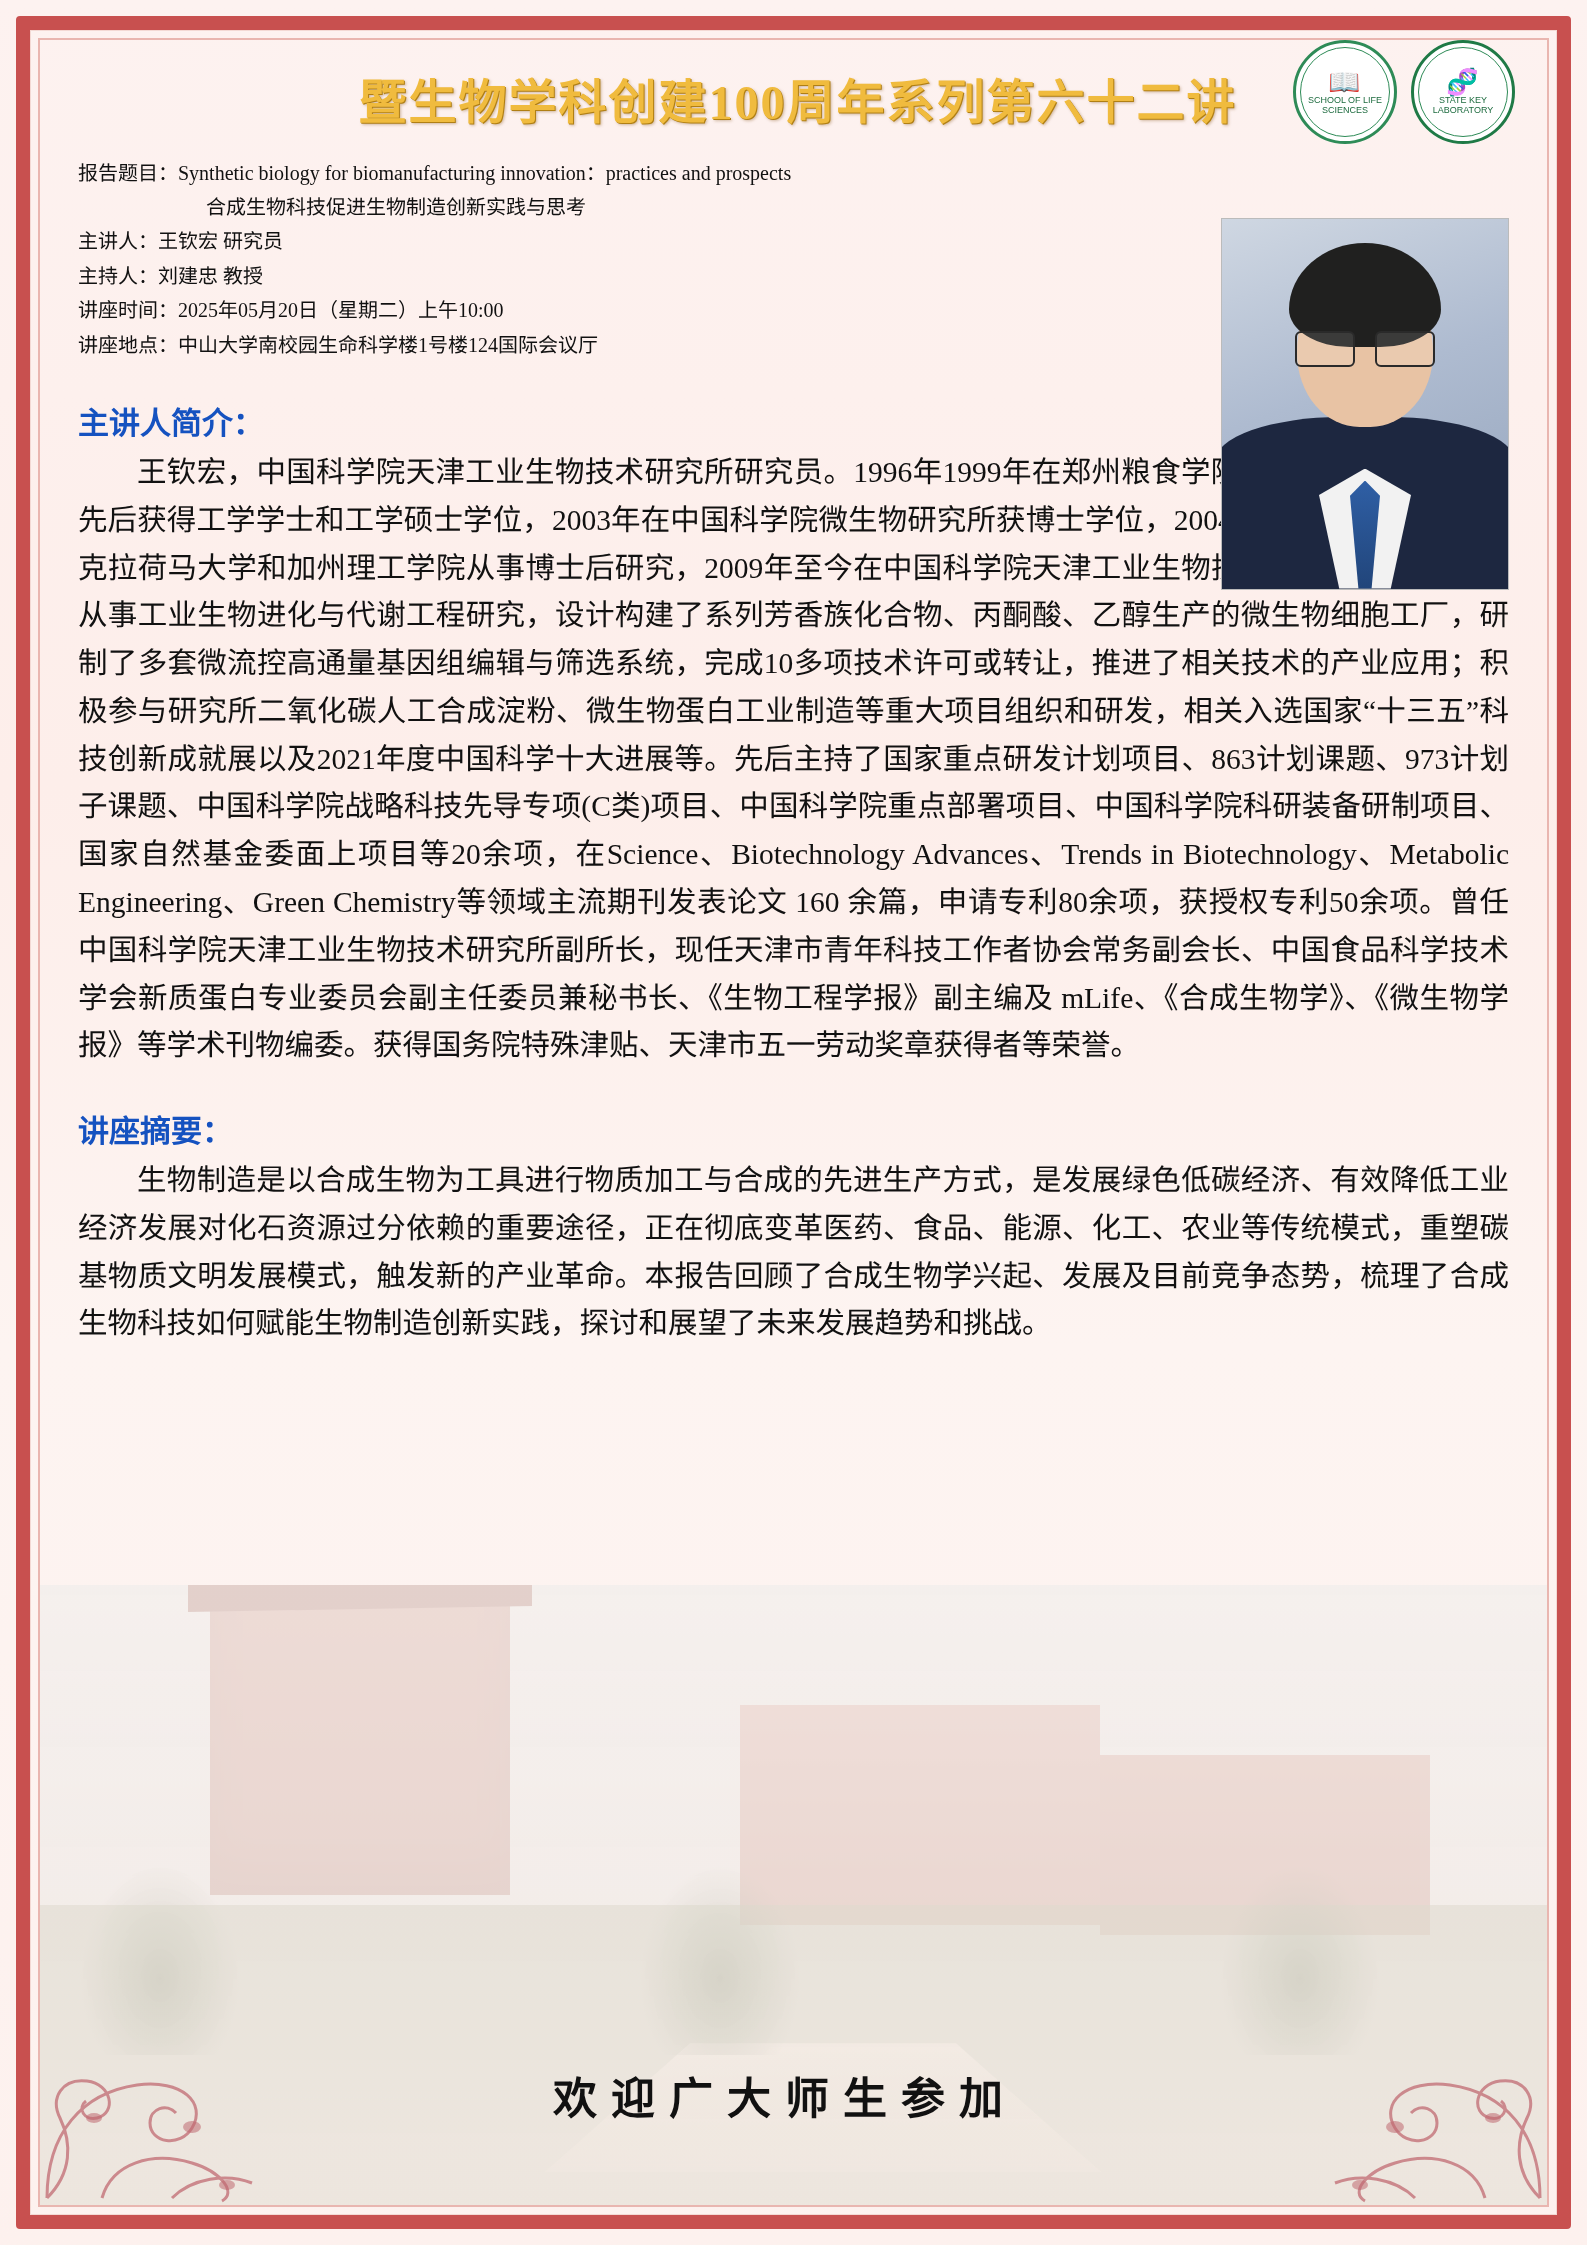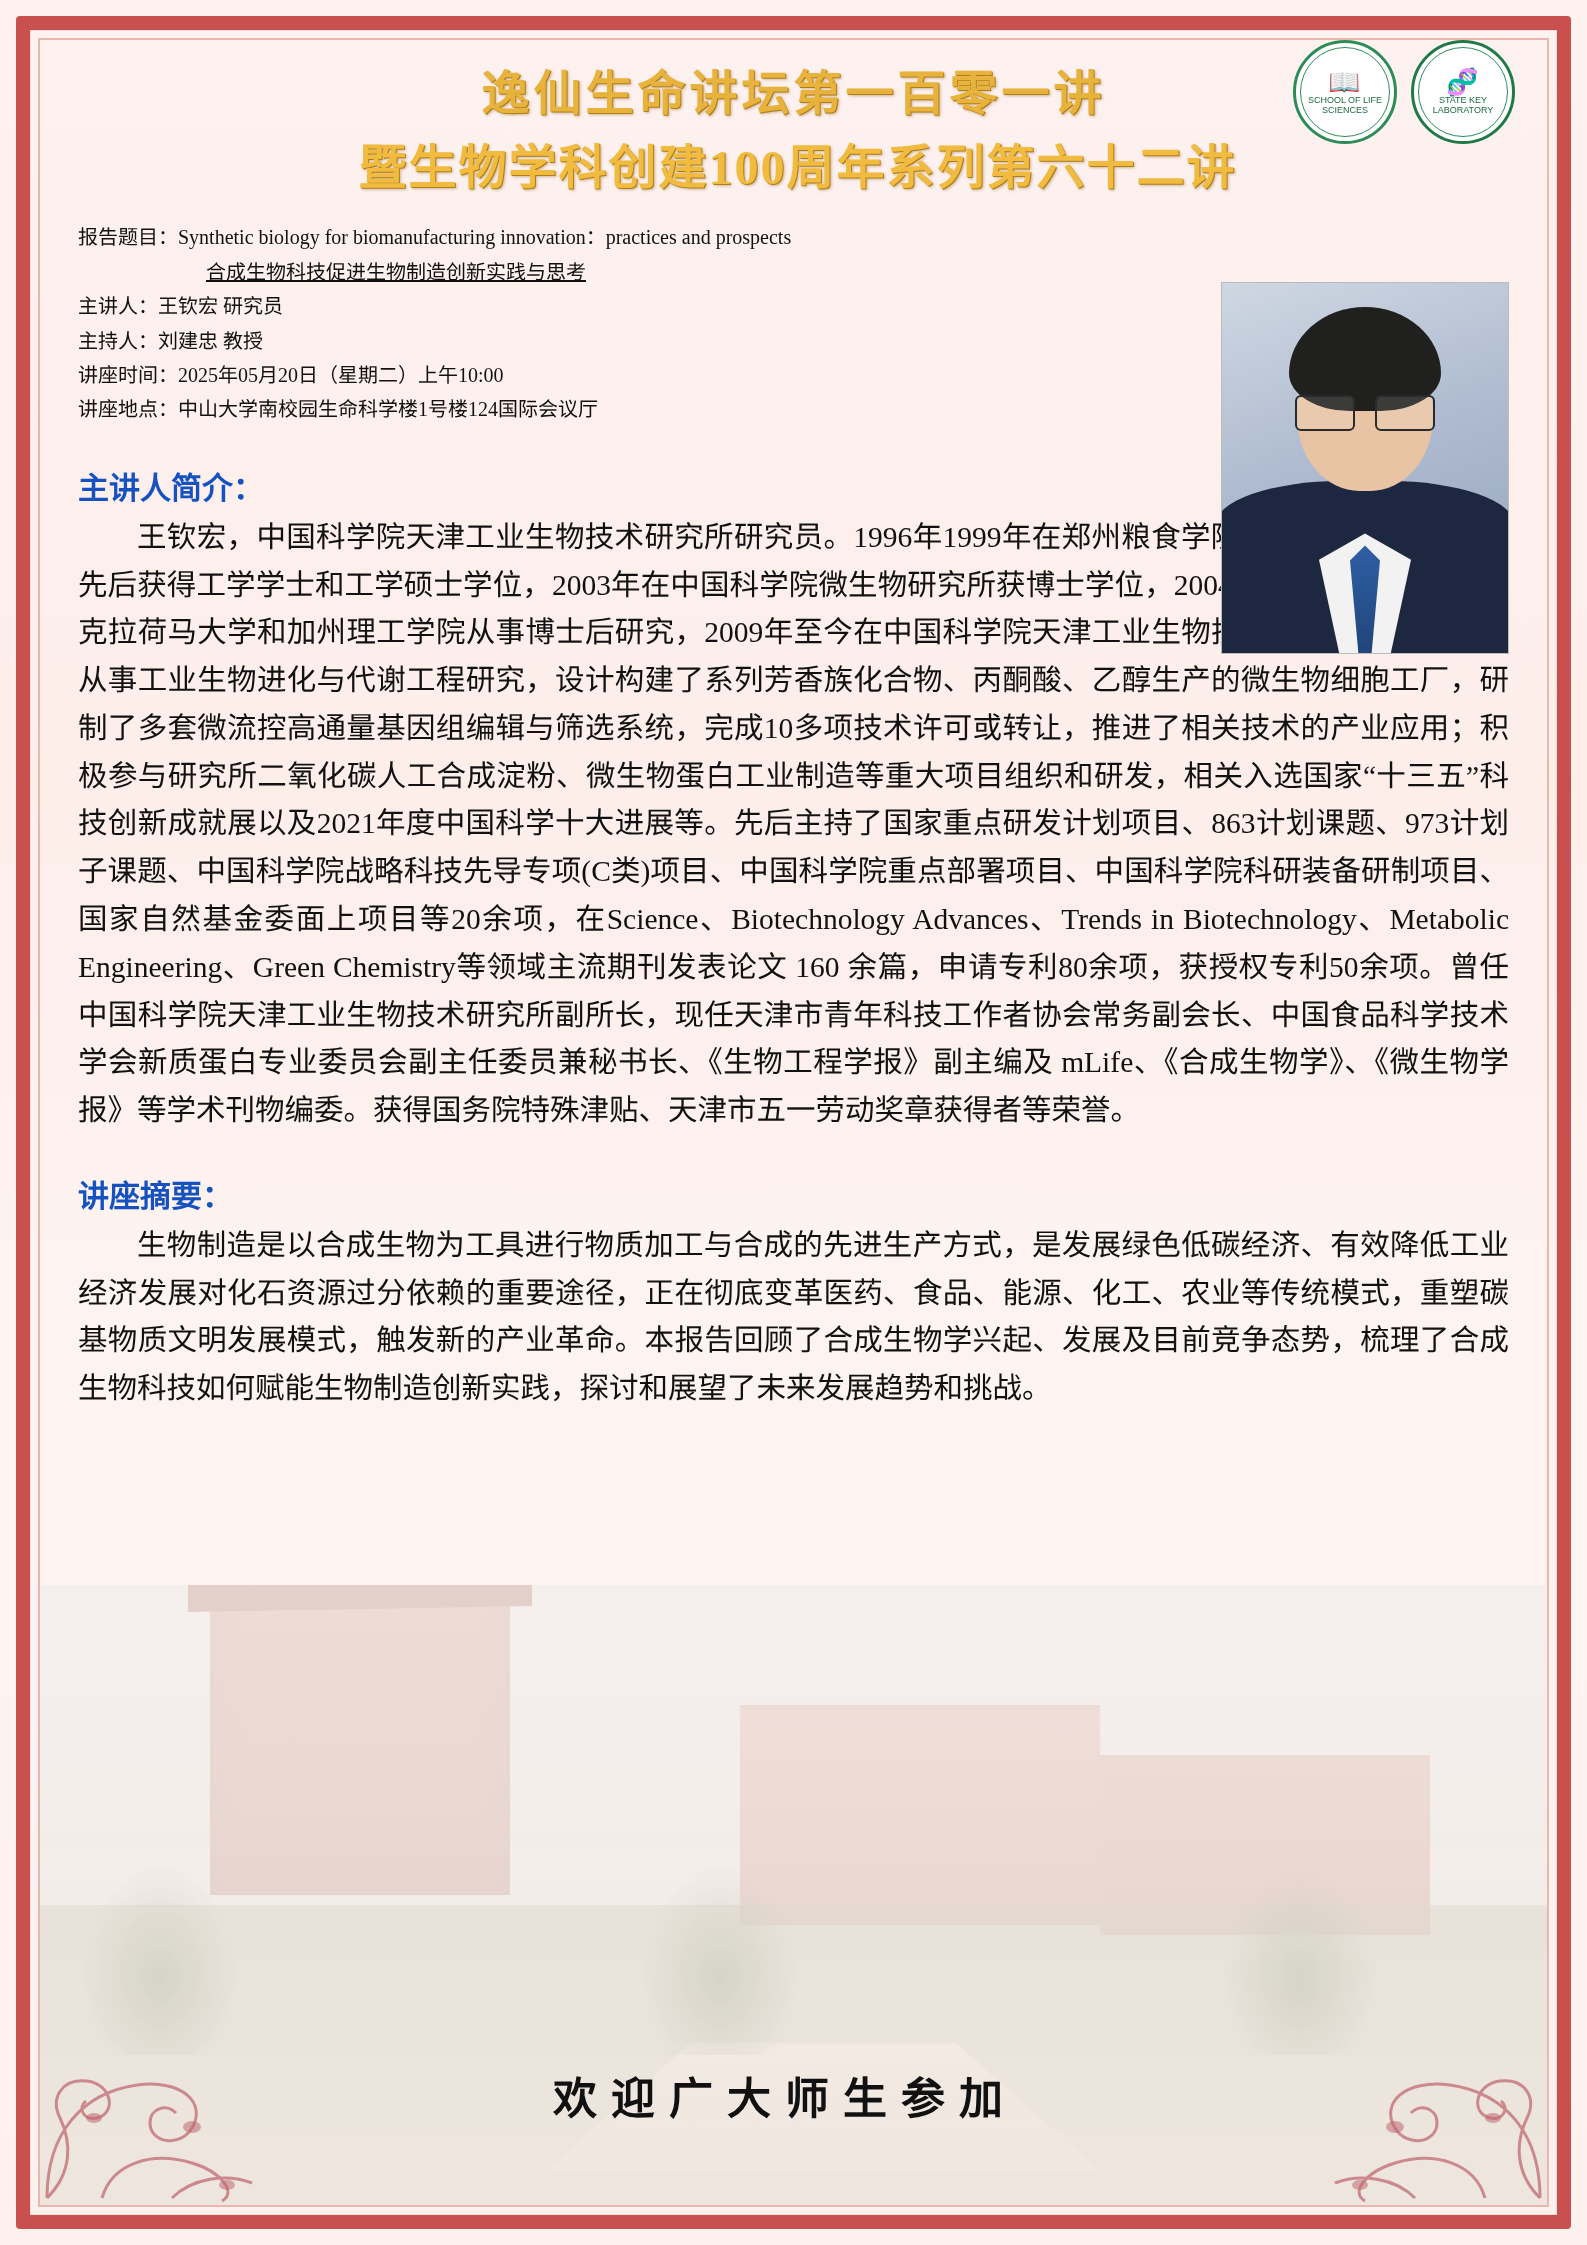--- a/index.html
+++ b/index.html
@@ -176,21 +176,20 @@
     font-size: 20px;
     color: #111;
     line-height: 1.72;
   }
   .info .row { white-space: nowrap; }
   .info .topic-en {
     font-family: "Liberation Serif", "DejaVu Serif", serif;
   }
   .info .topic-cn {
     padding-left: 128px;
-    text-decoration: underline;
   }
 
   .portrait {
     position: absolute;
     right: 0;
     top: 62px;
     width: 286px;
     height: 370px;
     border: 1px solid #bbb;
     background: linear-gradient(160deg,#cfd7e2 0%, #aebbd0 45%, #93a3bb 100%);
@@ -328,21 +327,20 @@
       <div class="logo logo2">
         <div class="logo-ring"></div>
         <div class="logo-ring2"></div>
         <div class="logo-core">
           <span class="glyph">🧬</span>
           <span>STATE KEY LABORATORY</span>
         </div>
       </div>
     </div>
 
-    <div class="title-line1">逸仙生命讲坛第一百零一讲</div>
     <div class="title-line2">暨生物学科创建100周年系列第六十二讲</div>
   </div>
 
   <div class="content">
 
     <div class="info">
       <div class="portrait">
         <div class="p-body"></div>
         <div class="p-shirt"></div>
         <div class="p-tie"></div>

